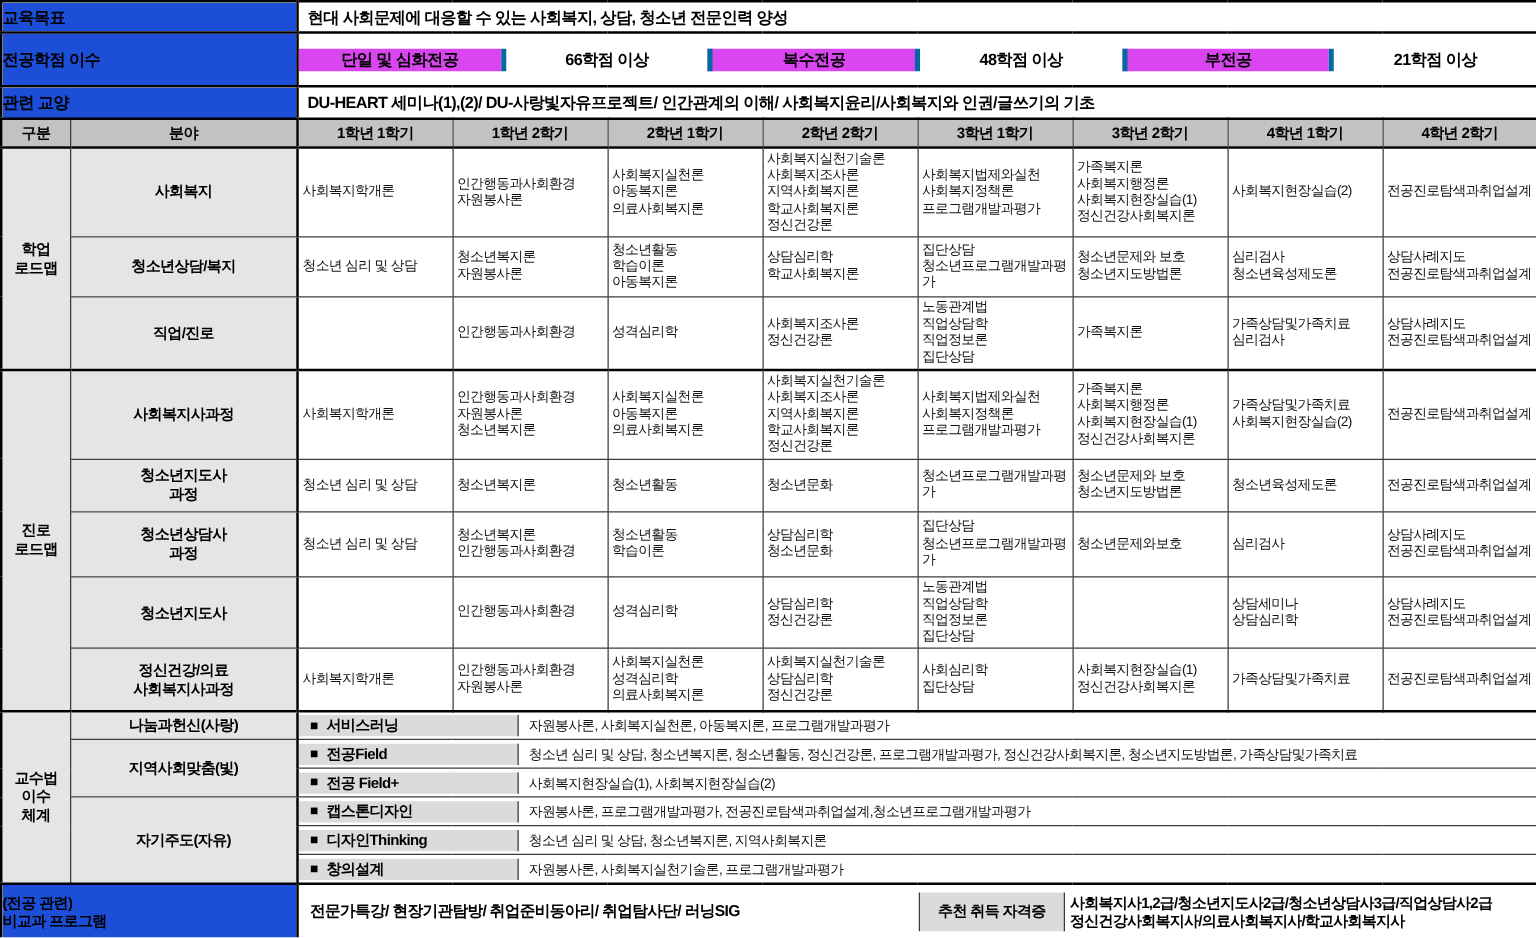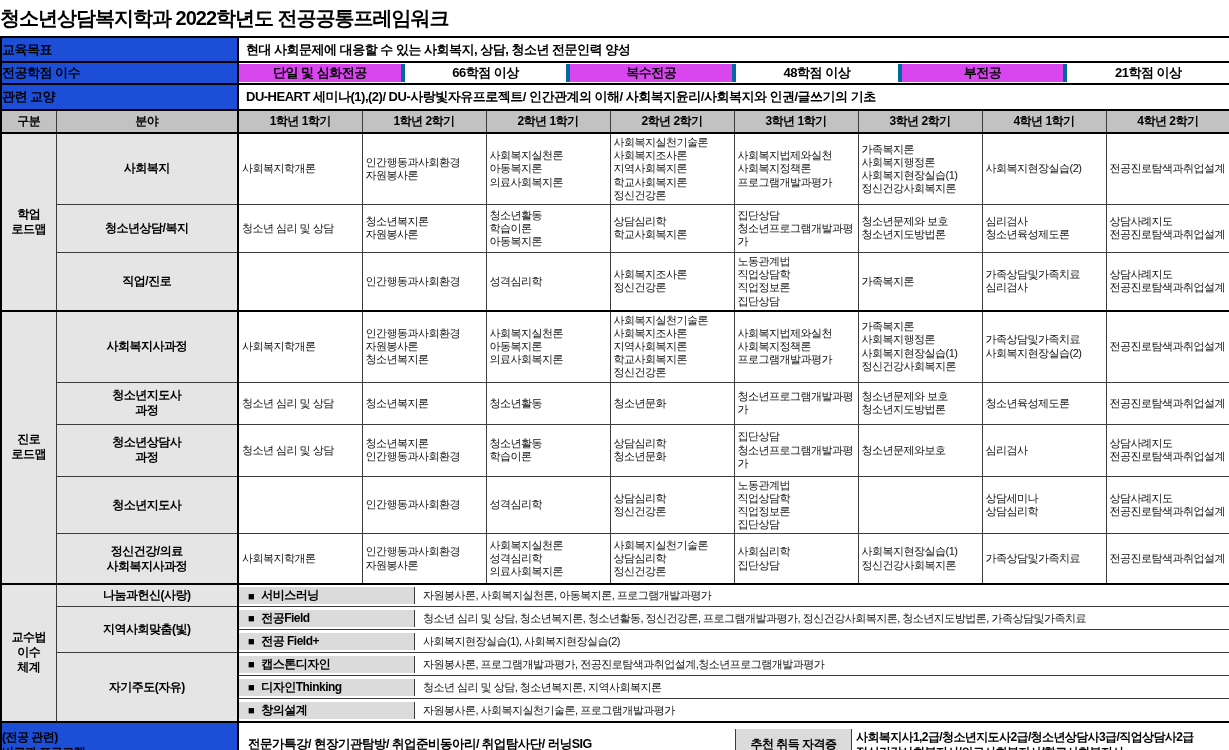--- a/index.html
+++ b/index.html
@@ -39,21 +39,20 @@
   .bottom-cert-label { width:115px; min-width:115px; background:#dbdbdb; display:flex; align-items:center;
                        justify-content:center; font-weight:bold; font-size:12px; text-align:center;
                        letter-spacing:-0.5px; border-right:1px solid #3c3c3c; }
   .bottom-cert-value { flex:1; display:flex; align-items:center; font-weight:bold; font-size:12px;
                        line-height:1.2; padding:1px 4px; white-space:pre-line; letter-spacing:-0.6px; }
 </style>
 </head>
 <body>
 
 <div class="page">
-  <div class="title">청소년상담복지학과 2022학년도 전공공통프레임워크</div>
 
   <table class="tbl">
     <colgroup>
       <col style="width:55px">
         <col style="width:182px">
       <col style="width:124px">
         <col style="width:124px">
         <col style="width:124px">
         <col style="width:124px">
       <col style="width:124px">
@@ -61,21 +60,21 @@
         <col style="width:124px">
         <col style="width:124px">
     </colgroup>
 
     <tbody>
         <tr class="r1" style="height:25px">
       <td class="lbl" colspan="2">교육목표</td>
       <td class="val thickL" colspan="8">현대 사회문제에 대응할 수 있는 사회복지, 상담, 청소년 전문인력 양성</td>
     </tr>
 
-    <tr class="r2" style="height:22px">
+    <tr class="r2" style="height:43px">
       <td class="lbl" colspan="2">전공학점 이수</td>
       <td class="nopad thickL" colspan="8">
         <div class="cellflex">
           <div class="fl-lbl">단일 및 심화전공</div>
           <div class="fl-val">66학점 이상</div>
           <div class="fl-lbl">복수전공</div>
           <div class="fl-val">48학점 이상</div>
           <div class="fl-lbl">부전공</div>
           <div class="fl-val">21학점 이상</div>
         </div>

